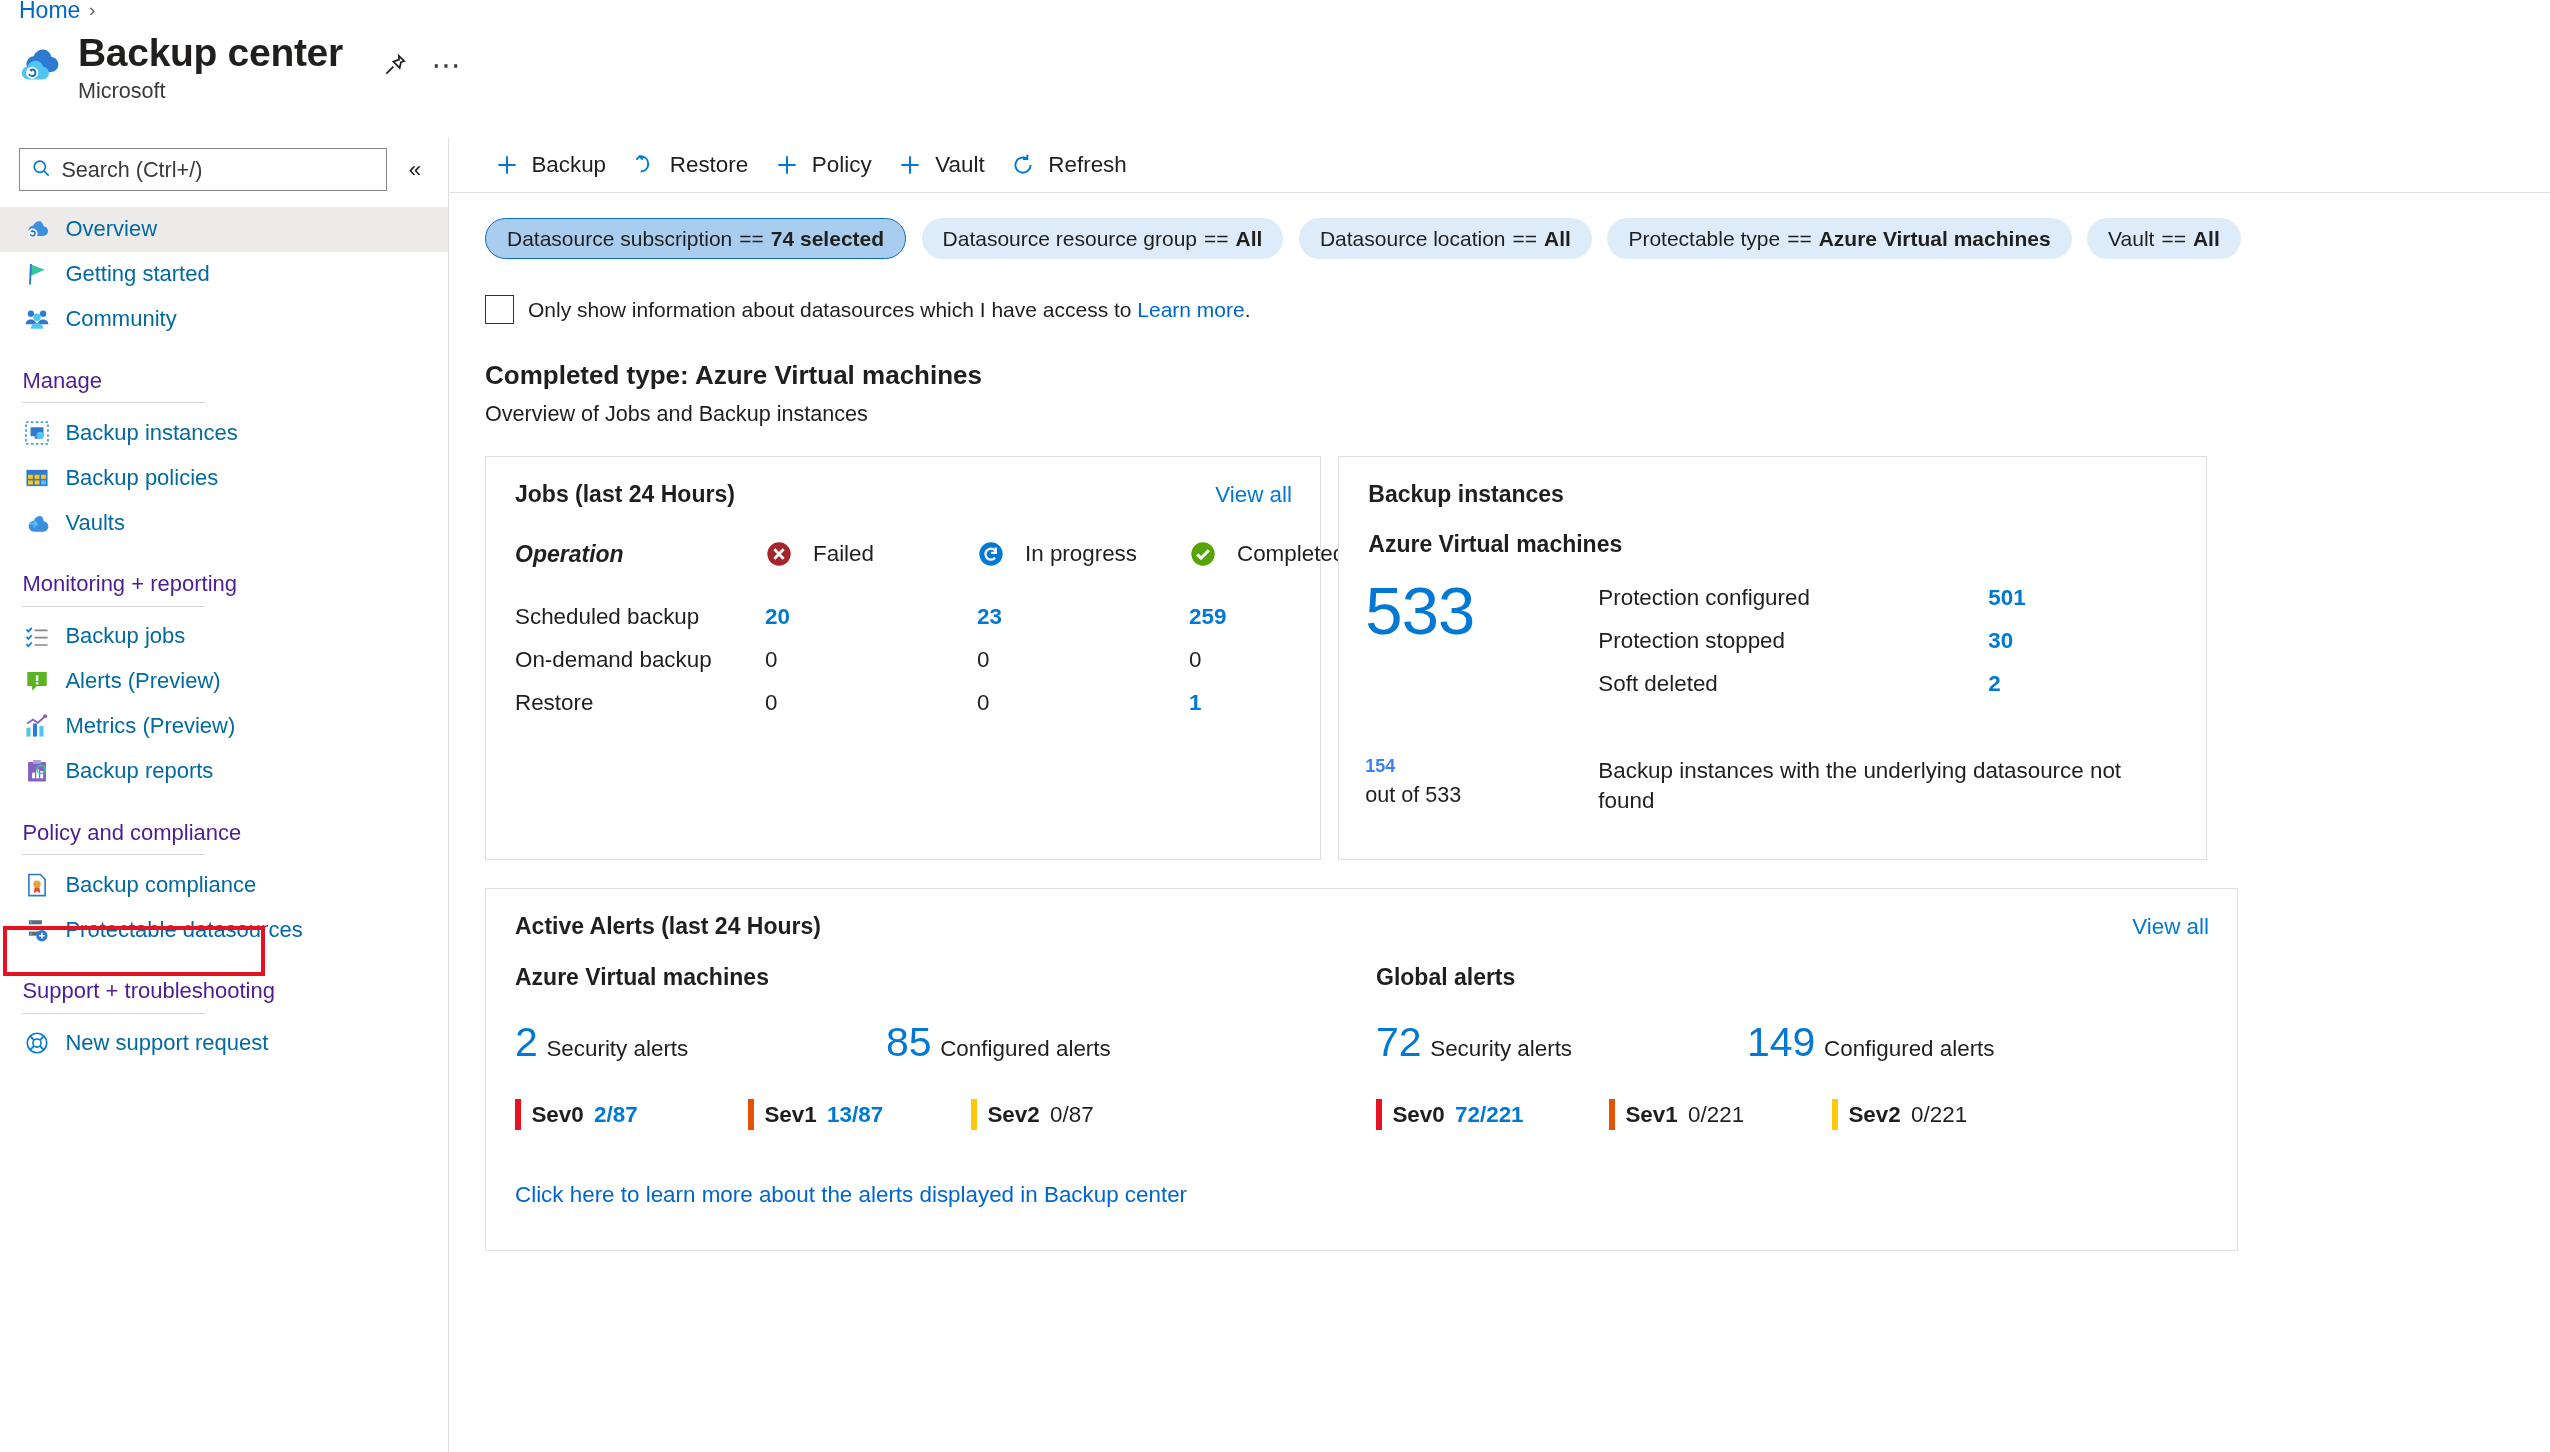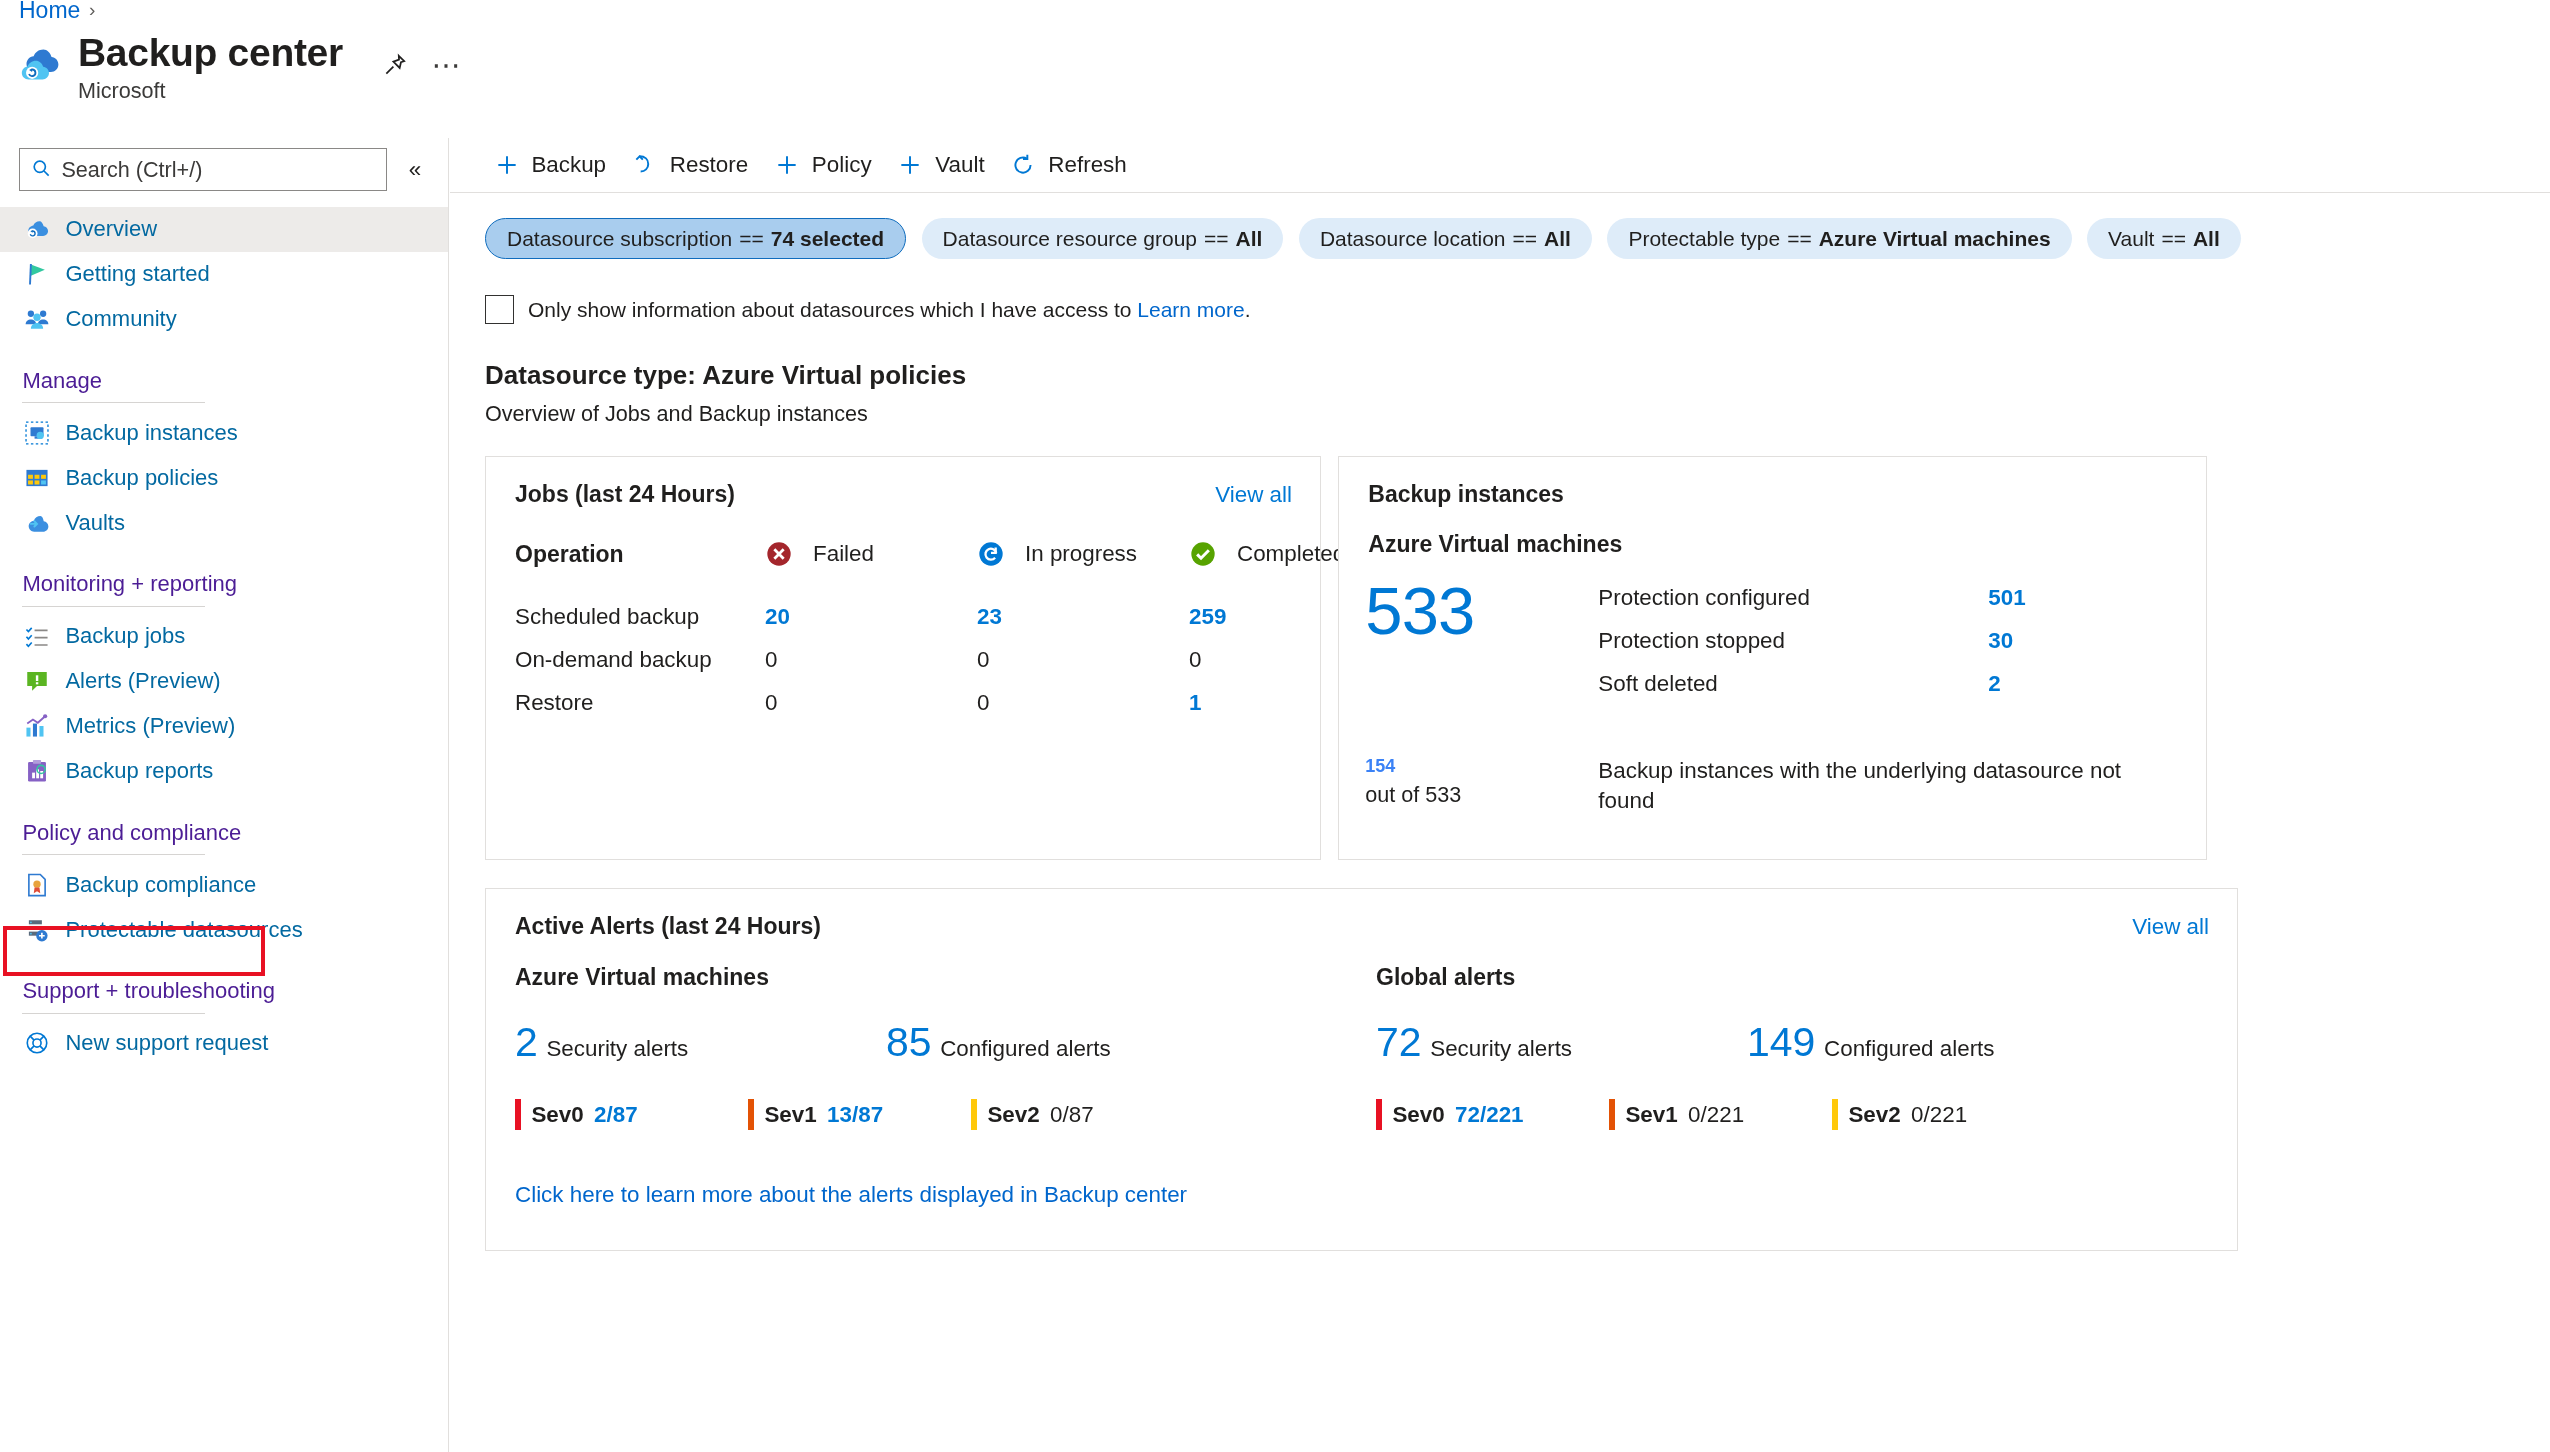--- a/index.html
+++ b/index.html
@@ -97,21 +97,21 @@
   .card-alerts { width: 1753px; height: 363px; margin: 28px 0 0 35px; }
 
   .card-head { display:flex; align-items: baseline; justify-content: space-between; padding: 24px 28px 0 29px; }
   .card-title { font-size: 23px; font-weight: 700; color: #201f1e; }
   .viewall { font-size: 22.4px; color:#0078d4; cursor:pointer; }
 
   
   .jobs-grid { padding: 22.4px 0 0 29px; }
   .jobs-hdr, .jobs-row { display: grid; grid-template-columns: 250px 212px 212px auto; align-items: center; }
   .jobs-hdr { height: 47px; }
-  .jobs-hdr .op-h { font-size: 23px; font-weight: 700; color:#201f1e; }
+  .jobs-hdr .op-h { font-size: 23px; font-weight: 700; color:#201f1e;font-style:italic; }
   .stat-h { display:flex; align-items:center; gap: 19px; font-size: 22.4px; color:#201f1e; }
   .stat-ico { width: 29px; height: 29px; flex:none; }
   .jobs-row { height: 43px; }
   .jobs-row .op-c { font-size: 22.4px; color:#201f1e; }
   .num { font-size: 22.4px; color: #201f1e; }
   .num.blue { color: #0078d4; font-weight: 700; }
   .jobs-row.first { margin-top: 17.3px; }
 
   
   .bi-sub { font-size: 23px; font-weight:700; color:#201f1e; padding: 22.4px 0 0 29px; }
@@ -446,21 +446,21 @@
         <span class="op">==</span>
         <b>All</b>
       </div>
     </div>
 
     <div class="accessrow">
       <span class="checkbox"></span>
       <span class="accesstext"><span>Only show information about datasources which I have access to </span><span class="link">Learn more</span><span>.</span></span>
     </div>
 
-    <div class="section-title">Datasource type: Azure Virtual policies</div>
+    <div class="section-title">Completed type: Azure Virtual machines</div>
     <div class="section-sub">Overview of Jobs and Backup instances</div>
 
     <div class="cards-row">
 
       <div class="card card-jobs">
         <div class="card-head">
           <span class="card-title">Jobs (last 24 Hours)</span>
           <span class="viewall">View all</span>
         </div>
         <div class="jobs-grid">

